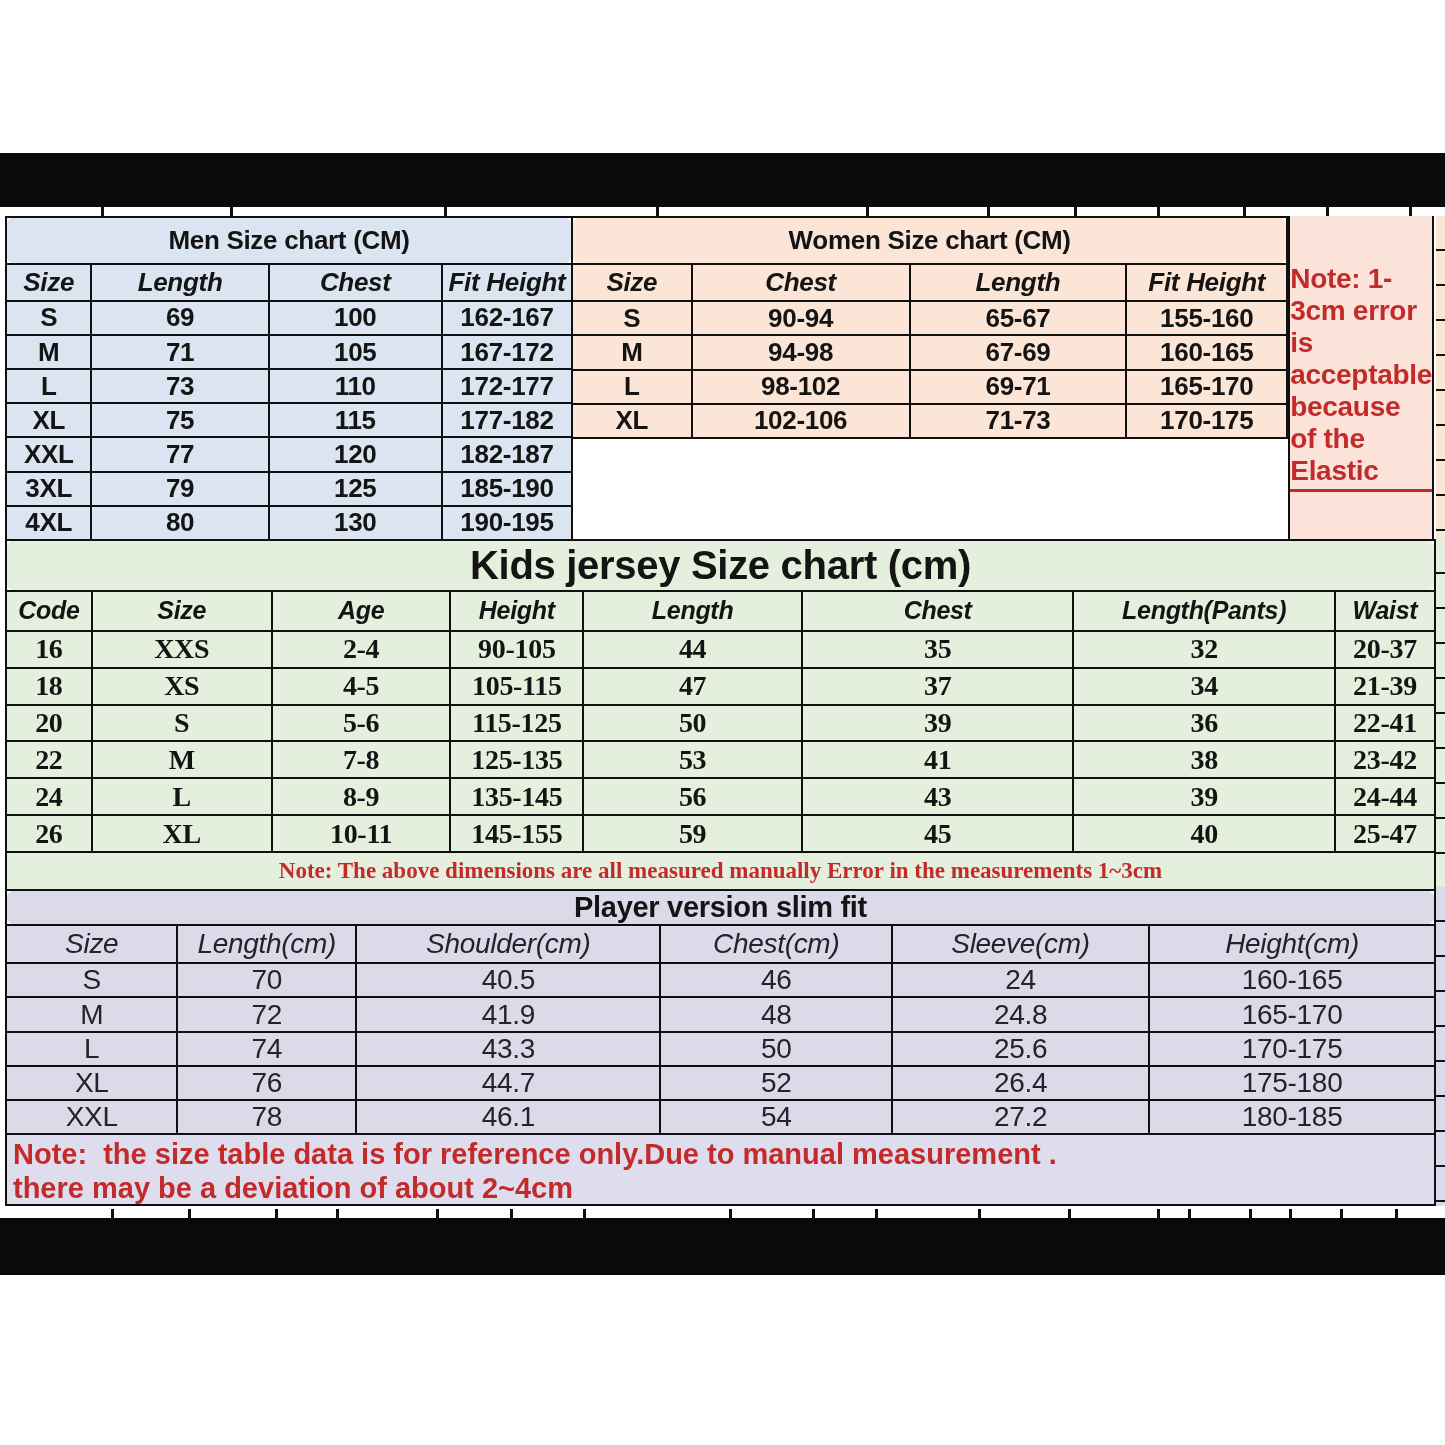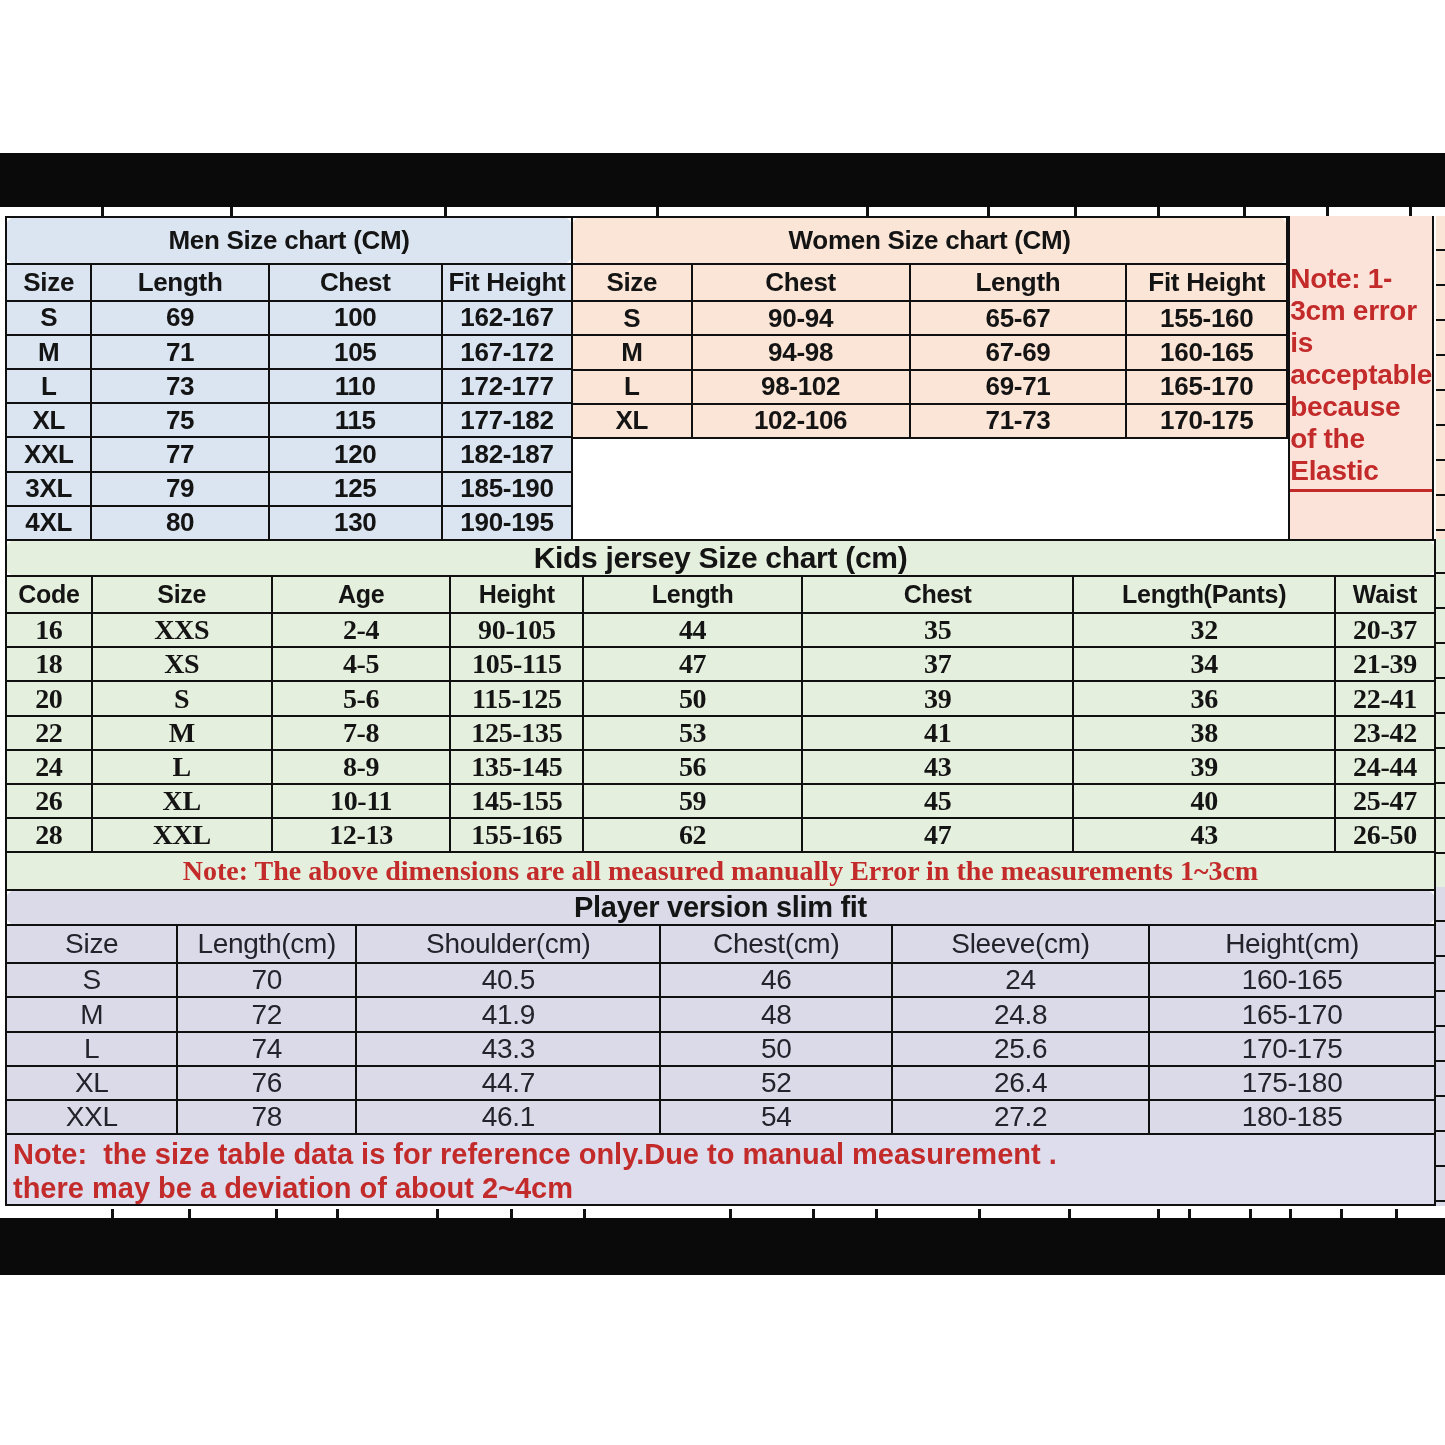--- a/index.html
+++ b/index.html
@@ -25,43 +25,43 @@
 
   .mw-section{display:flex;height:325px;}
   .men-block{width:39.7%;}
   .women-block{width:60.3%;margin-left:-2px;display:flex;}
 
   .tbl{border-collapse:collapse;table-layout:fixed;width:100%;}
   .tbl th,.tbl td{border:2px solid var(--border);text-align:center;vertical-align:middle;
        white-space:nowrap;overflow:hidden;padding:0;font-weight:bold;letter-spacing:-0.3px;}
   .tbl-title{font-size:31px;border-radius:10px;}
   .title-row{height:45px;}
-  .header-row{height:36px;}
+  .header-row{height:36px;font-style:italic;}
 
   .men-table{height:100%;}
   .men-table th,.men-table td{background:var(--men-bg);font-size:26px;}
   .women-table{height:223px;}
   .women-table th,.women-table td{background:var(--women-bg);font-size:26px;}
 
   .women-note{flex:1;margin-top:-2px;border:2px solid var(--border);background:var(--women-note-bg);
       display:flex;align-items:center;justify-content:center;}
   .women-note-text{color:var(--note-red);font-weight:bold;font-size:28px;letter-spacing:-0.3px;
       border-bottom:3px solid currentColor;padding-bottom:2px;}
 
   .kids-table{height:314px;margin-top:-2px;}
   .kids-table th,.kids-table td{background:var(--kids-bg);}
-  .kids-table .tbl-title{font-size:30px;}
+  .kids-table .tbl-title{font-size:40px;}
   .kids-table .title-row{height:33px;}
   .kids-table .header-row{height:37px;}
   .kids-table th{font-size:25px;}
   .kids-table td{font-family:"Liberation Serif","DejaVu Serif",serif;font-size:28px;}
 
   .kids-note{height:36px;margin-top:-2px;border:2px solid var(--border);background:var(--kids-bg);
       display:flex;align-items:center;justify-content:center;
-      font-family:"Liberation Serif","DejaVu Serif",serif;font-weight:bold;font-size:28px;color:var(--note-red);}
+      font-family:"Liberation Serif","DejaVu Serif",serif;font-weight:bold;font-size:23px;color:var(--note-red);}
 
   .player-table{height:246px;margin-top:-2px;color:#23232b;}
   .player-table th,.player-table td{background:var(--player-bg);}
   .player-table .tbl-title{font-size:29px;font-weight:bold;color:var(--text);margin-left:26px;}
   .player-table .title-row{height:35px;}
   .player-table .header-row{height:38px;}
   .player-table .header-row th{font-weight:normal;font-size:28px;}
   .player-table td{font-weight:normal;font-size:28px;}
 
   .footer-note{height:73px;margin-top:-2px;border:2px solid var(--border);background:var(--footer-bg);
@@ -296,30 +296,20 @@
           <tr>
             <td>26</td>
             <td>XL</td>
             <td>10-11</td>
             <td>145-155</td>
             <td>59</td>
             <td>45</td>
             <td>40</td>
             <td>25-47</td>
           </tr>
-          <tr>
-            <td>28</td>
-            <td>XXL</td>
-            <td>12-13</td>
-            <td>155-165</td>
-            <td>62</td>
-            <td>47</td>
-            <td>43</td>
-            <td>26-50</td>
-          </tr>
         </tbody>
     </table>
 
     <div class="kids-note">
       <span>Note: The above dimensions are all measured manually Error in the measurements 1~3cm</span>
     </div>
 
     <table class="tbl player-table">
       <colgroup>
           <col style="width:12%">

